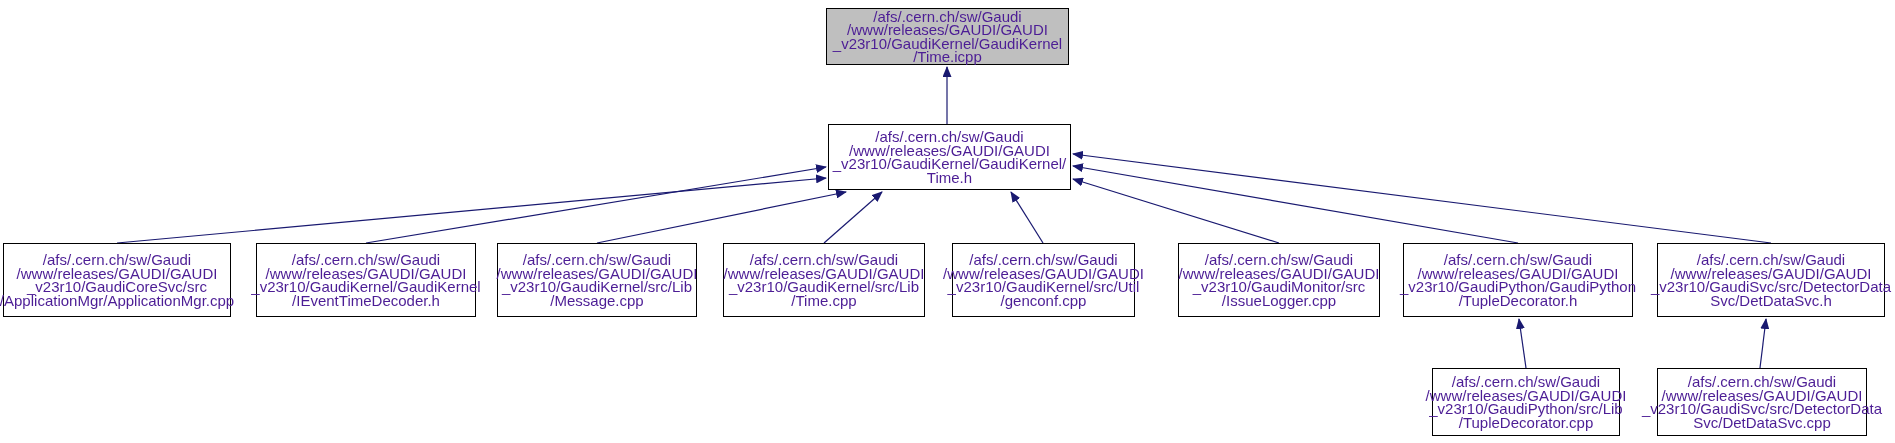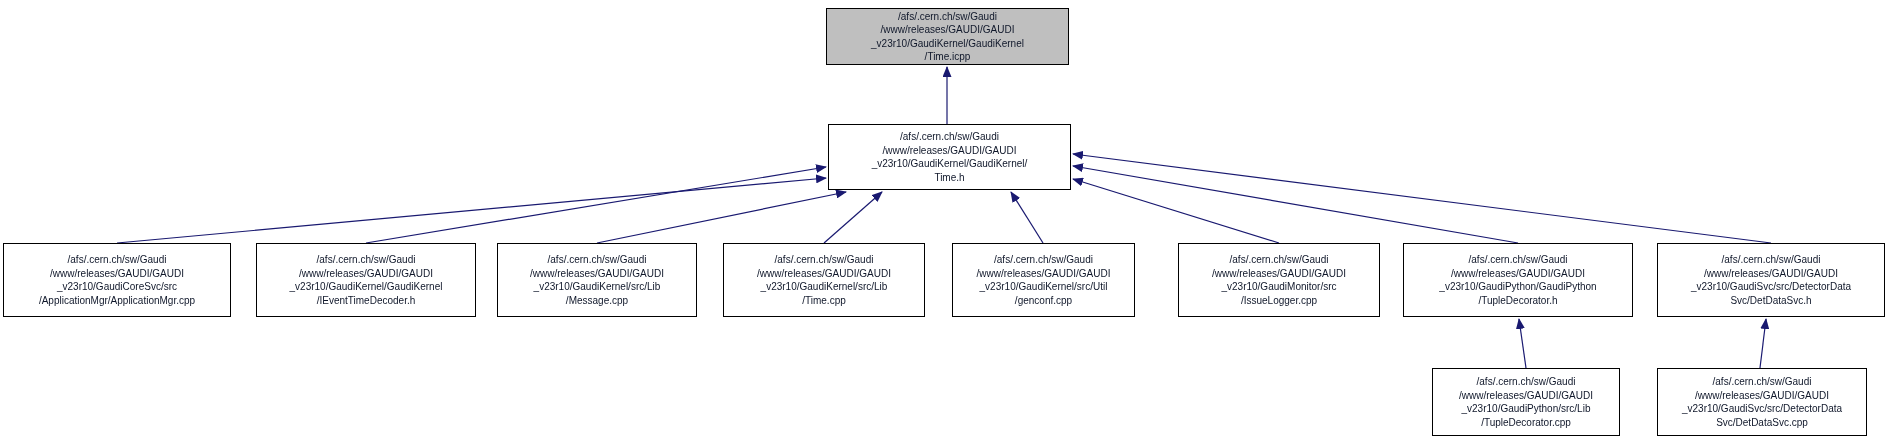--- a/index.html
+++ b/index.html
@@ -20,22 +20,22 @@
     left: 0;
     top: 0;
     width: 1895px;
     height: 443px;
   }
   .node {
     position: absolute;
     box-sizing: border-box;
     border: 1px solid #000000;
     background: #ffffff;
-    color: #0f172a;
-    font-size: 10px;
+    color: #4c1d95;
+    font-size: 15px;
     line-height: 13.5px;
     text-align: center;
     white-space: pre-line;
     display: flex;
     align-items: center;
     justify-content: center;
     cursor: pointer;
   }
   .node.highlighted {
     background: #bfbfbf;

